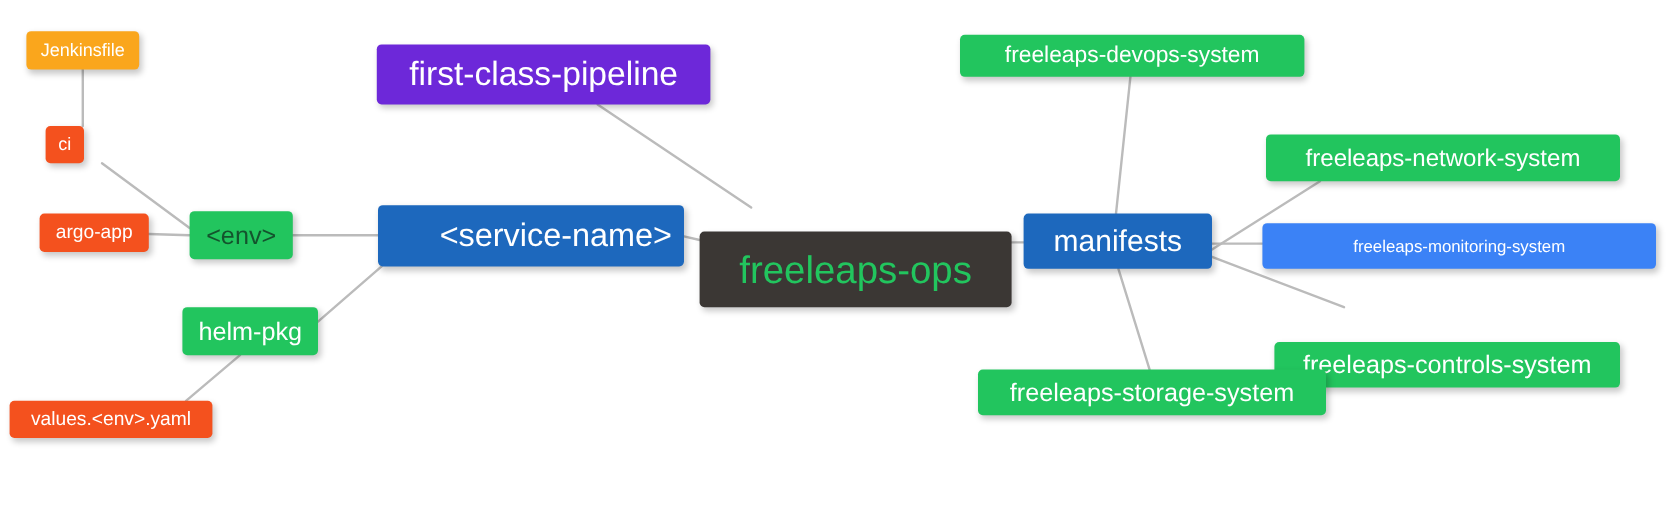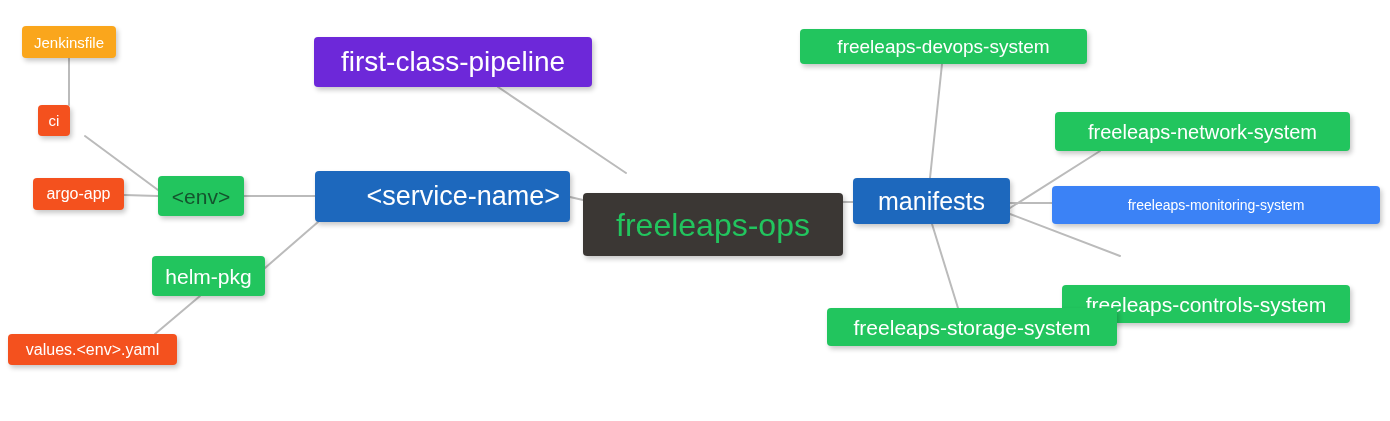--- a/index.html
+++ b/index.html
@@ -101,17 +101,17 @@
       </div>
       <div class="node" style="left: 1055px; top: 112px; width: 295px; height: 39px; background: rgb(34, 197, 94); color: rgb(255, 255, 255); font-size: 20px;">
         <span class="node-label">freeleaps-network-system</span>
       </div>
       <div class="node" style="left: 1052px; top: 186px; width: 328px; height: 38px; background: #3b82f6; color: rgb(255, 255, 255); font-size: 14px;">
         <span class="node-label">freeleaps-monitoring-system</span>
       </div>
       <div class="node" style="left: 1062px; top: 256px; width: 288px; height: 38px; background: rgb(34, 197, 94); color: rgb(255, 255, 255); font-size: 21px; margin-top: 29px;">
         <span class="node-label">freeleaps-controls-system</span>
       </div>
-      <div class="node" style="left: 815px; top: 308px; width: 290px; height: 38px; background: rgb(34, 197, 94); color: rgb(255, 255, 255); font-size: 21px; margin-left: 12px;">
+      <div class="node" style="left: 815px; top: 308px; width: 290px; height: 38px; background: rgb(34, 197, 94); color: rgb(255, 255, 255); font-size: 21px;">
         <span class="node-label">freeleaps-storage-system</span>
       </div>
     </div>
 </div>
 
 </body></html>

